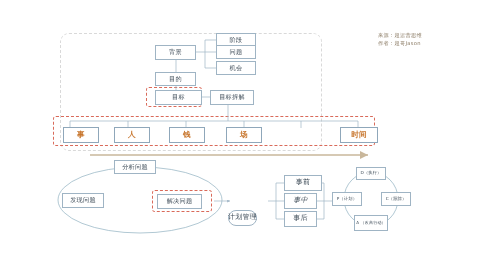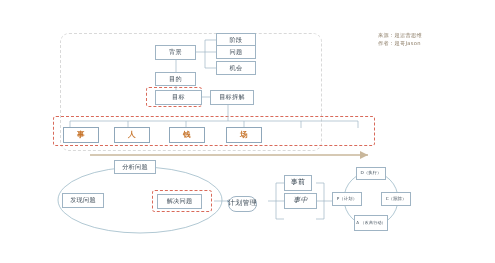--- a/index.html
+++ b/index.html
@@ -121,29 +121,31 @@
   <div class="node" style="left:155px;top:72px;width:41px;height:14px;">目的</div>
 
   <div class="node" style="left:155px;top:90px;width:47px;height:15px;">目标</div>
 
   <div class="node" style="left:210px;top:90px;width:44px;height:15px;">目标拆解</div>
 
   <div class="node orange" style="left:63px;top:127px;width:36px;height:16px;">事</div>
   <div class="node orange" style="left:114px;top:127px;width:36px;height:16px;">人</div>
   <div class="node orange" style="left:169px;top:127px;width:36px;height:16px;">钱</div>
   <div class="node orange" style="left:226px;top:127px;width:36px;height:16px;">场</div>
+  <div class="node orange" style="left:340px;top:127px;width:38px;height:16px;">时间</div>
 
   <div class="node" style="left:62px;top:193px;width:42px;height:15px;">发现问题</div>
   <div class="node" style="left:114px;top:160px;width:42px;height:14px;">分析问题</div>
   <div class="node" style="left:157px;top:194px;width:45px;height:15px;">解决问题</div>
 
-  <div class="node big" style="left:228px;top:196px;width:29px;height:16px;border-radius:8px;">计划管理</div>
+  <div class="node big" style="left:228px;top:210px;width:29px;height:16px;border-radius:8px;">计划管理</div>
 
-  <div class="node big" style="left:284px;top:175px;width:28px;height:16px;">事前</div>
+  <div class="node big" style="left:284px;top:175px;width:38px;height:16px;">事前</div>
   <div class="node big" style="left:284px;top:193px;width:33px;height:16px;font-style:italic;">事中</div>
+  <div class="node big" style="left:284px;top:211px;width:33px;height:16px;">事后</div>
 
   <div class="node tiny" style="left:332px;top:192px;width:30px;height:14px;">P（计划）</div>
   <div class="node tiny" style="left:356px;top:167px;width:30px;height:13px;">D（执行）</div>
   <div class="node tiny" style="left:381px;top:192px;width:30px;height:14px;">C（跟踪）</div>
   <div class="node tiny two-line" style="left:354px;top:215px;width:34px;height:16px;">A
 （改善行动）</div>
 
   <div class="credits" style="left:378px;top:32px;">
     <div>来源：超运营思维</div>
     <div>作者：超哥Jason</div>

